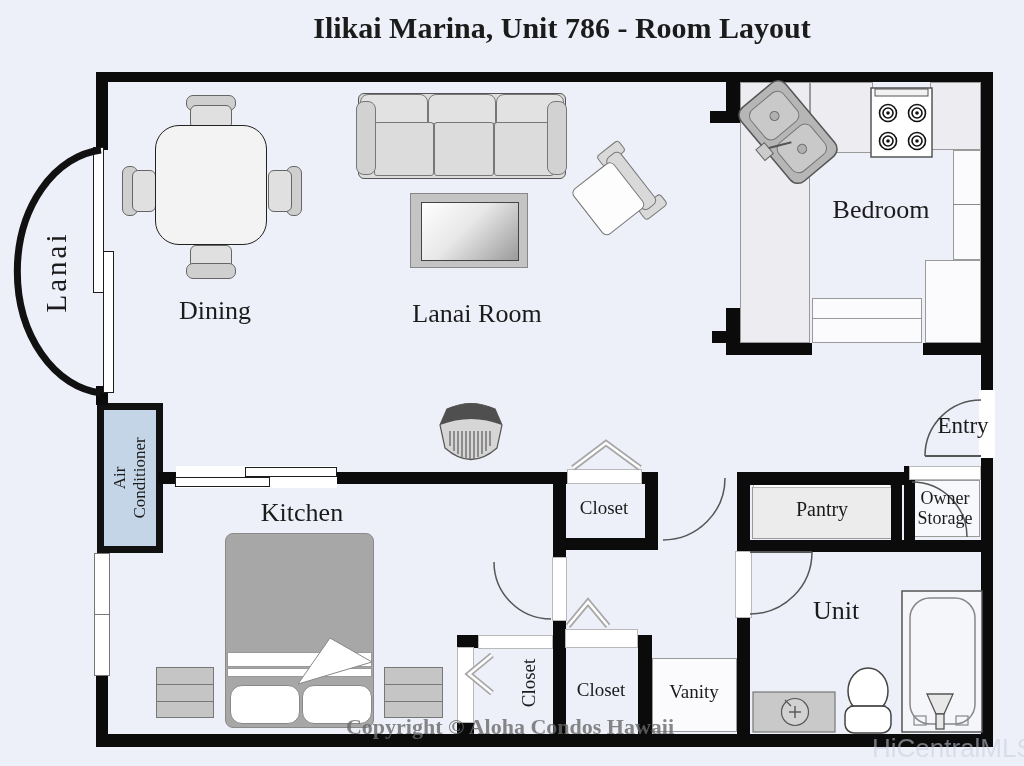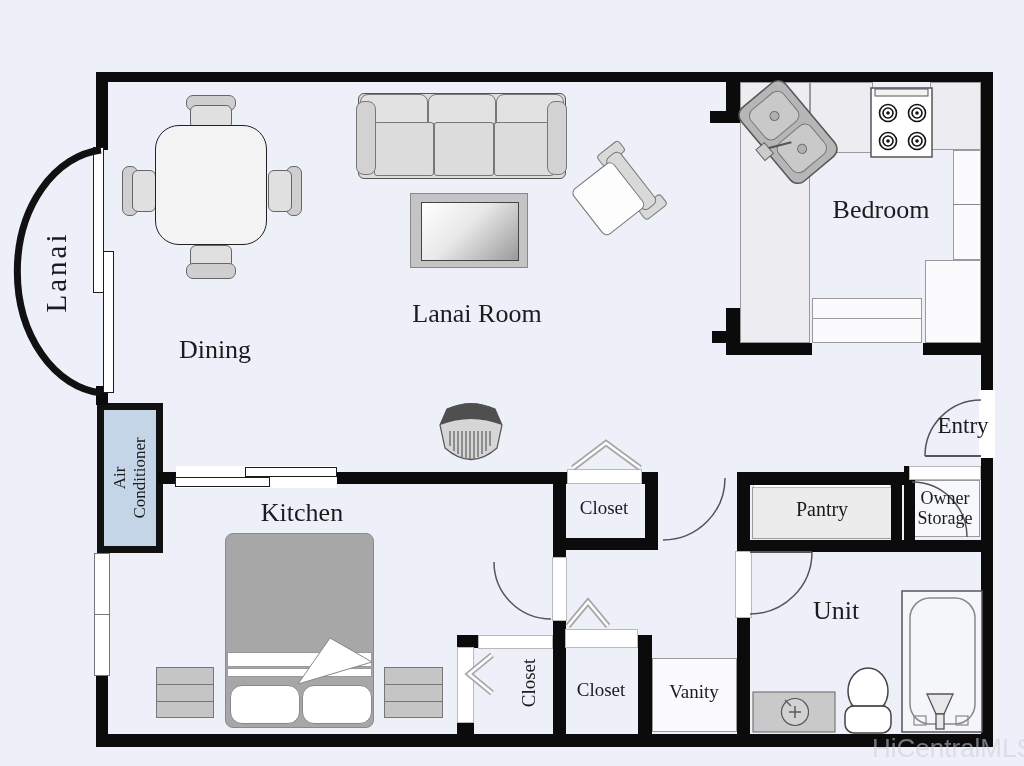--- a/index.html
+++ b/index.html
@@ -13,20 +13,21 @@
   .lbl.rot{transform:translate(-50%,-50%) rotate(-90deg);}
   .furn{position:absolute;box-sizing:border-box;}
   svg{position:absolute;left:0;top:0;}
   .wm{position:absolute;pointer-events:none;}
 </style>
 </head>
 <body>
 
 <div id="stage">
 
+  <div class="lbl" style="left:562px;top:28px;font-size:30px;font-weight:bold;">Ilikai Marina, Unit 786 - Room Layout</div>
 
   <div class="counter" style="left:740px;top:82px;width:70px;height:261px;"></div>
   <div class="counter" style="left:810px;top:82px;width:63px;height:71px;"></div>
   <div class="counter" style="left:930px;top:82px;width:51px;height:68px;"></div>
   <div class="whitebox" style="left:953px;top:150px;width:28px;height:110px;"></div>
   <div style="position:absolute;left:953px;top:204px;width:28px;height:1px;background:#888;"></div>
   <div class="whitebox" style="left:925px;top:260px;width:56px;height:83px;"></div>
   <div class="whitebox" style="left:812px;top:298px;width:110px;height:45px;"></div>
   <div style="position:absolute;left:812px;top:318px;width:110px;height:1px;background:#999;"></div>
   <div class="whitebox" style="left:752px;top:487px;width:140px;height:52px;background:#ececec;"></div>
@@ -234,29 +235,30 @@
       <rect x="902" y="591" width="80" height="141" fill="#f5f6fa" stroke="#555" stroke-width="1.5"></rect>
       <rect x="910" y="598" width="65" height="126" rx="20" fill="none" stroke="#888" stroke-width="1.5"></rect>
       <polygon points="927,694 953,694 944,714 936,714" fill="#e8e8e8" stroke="#555" stroke-width="1.3"></polygon>
       <rect x="936" y="714" width="8" height="15" fill="#e8e8e8" stroke="#555" stroke-width="1.3"></rect>
       <rect x="914" y="716" width="12" height="9" fill="none" stroke="#888" stroke-width="1.2"></rect>
       <rect x="956" y="716" width="12" height="9" fill="none" stroke="#888" stroke-width="1.2"></rect>
     </g>
   </svg>
 
   <div class="lbl rot" style="left:56px;top:272px;font-size:29px;letter-spacing:3px;">Lanai</div>
-  <div class="lbl" style="left:215px;top:311px;font-size:26px;margin-top:39px;">Dining</div>
+  <div class="lbl" style="left:215px;top:311px;font-size:26px;">Dining</div>
   <div class="lbl" style="left:477px;top:314px;font-size:26px;">Lanai Room</div>
   <div class="lbl" style="left:881px;top:210px;font-size:26px;">Bedroom</div>
   <div class="lbl" style="left:963px;top:426px;font-size:23px;">Entry</div>
   <div class="lbl" style="left:302px;top:513px;font-size:26px;">Kitchen</div>
   <div class="lbl" style="left:836px;top:611px;font-size:26px;">Unit</div>
   <div class="lbl" style="left:822px;top:509px;font-size:20px;">Pantry</div>
   <div class="lbl" style="left:945px;top:509px;font-size:18px;white-space:normal;width:78px;line-height:1.1;">Owner Storage</div>
   <div class="lbl" style="left:694px;top:692px;font-size:19px;">Vanity</div>
   <div class="lbl" style="left:604px;top:508px;font-size:19px;">Closet</div>
   <div class="lbl rot" style="left:529px;top:683px;font-size:19px;">Closet</div>
   <div class="lbl" style="left:601px;top:690px;font-size:19px;">Closet</div>
   <div class="lbl rot" style="left:130px;top:478px;font-size:17px;white-space:normal;width:108px;line-height:1.15;">Air Conditioner</div>
 
+  <div class="wm lbl" style="left:510px;top:727px;font-size:22px;font-weight:bold;color:rgba(105,105,105,0.8);">Copyright © Aloha Condos Hawaii</div>
   <div class="wm" style="left:872px;top:733px;font-size:26px;font-family:'Liberation Sans',sans-serif;color:rgba(200,205,222,0.55);">HiCentralMLS</div>
 
 </div>
 
 </body></html>

